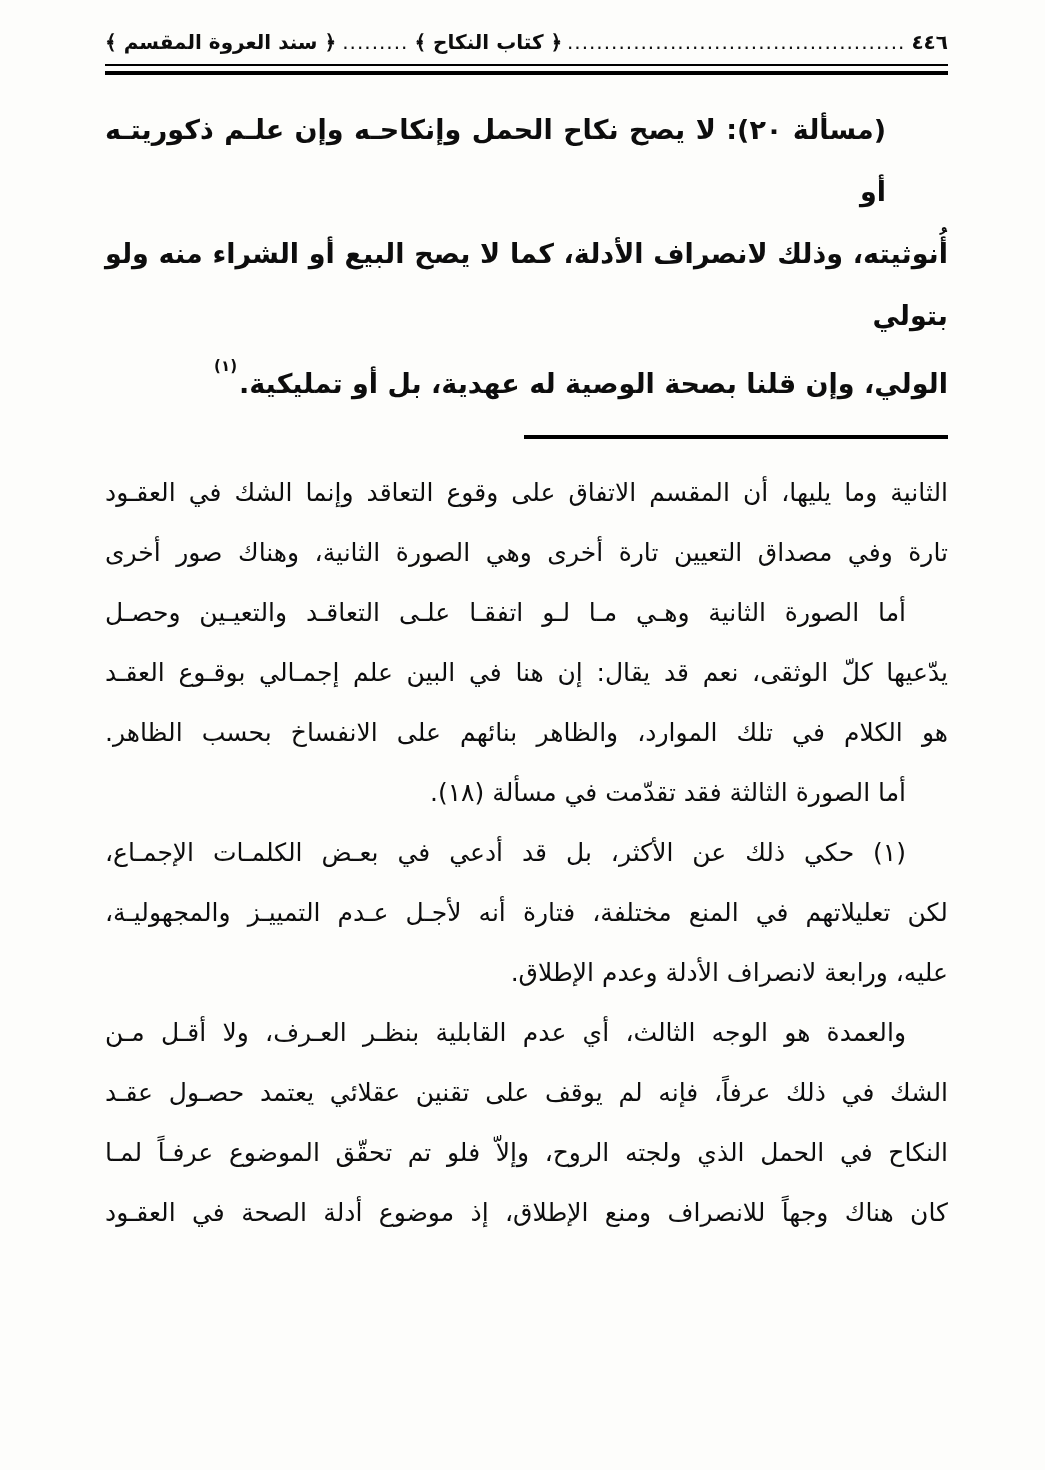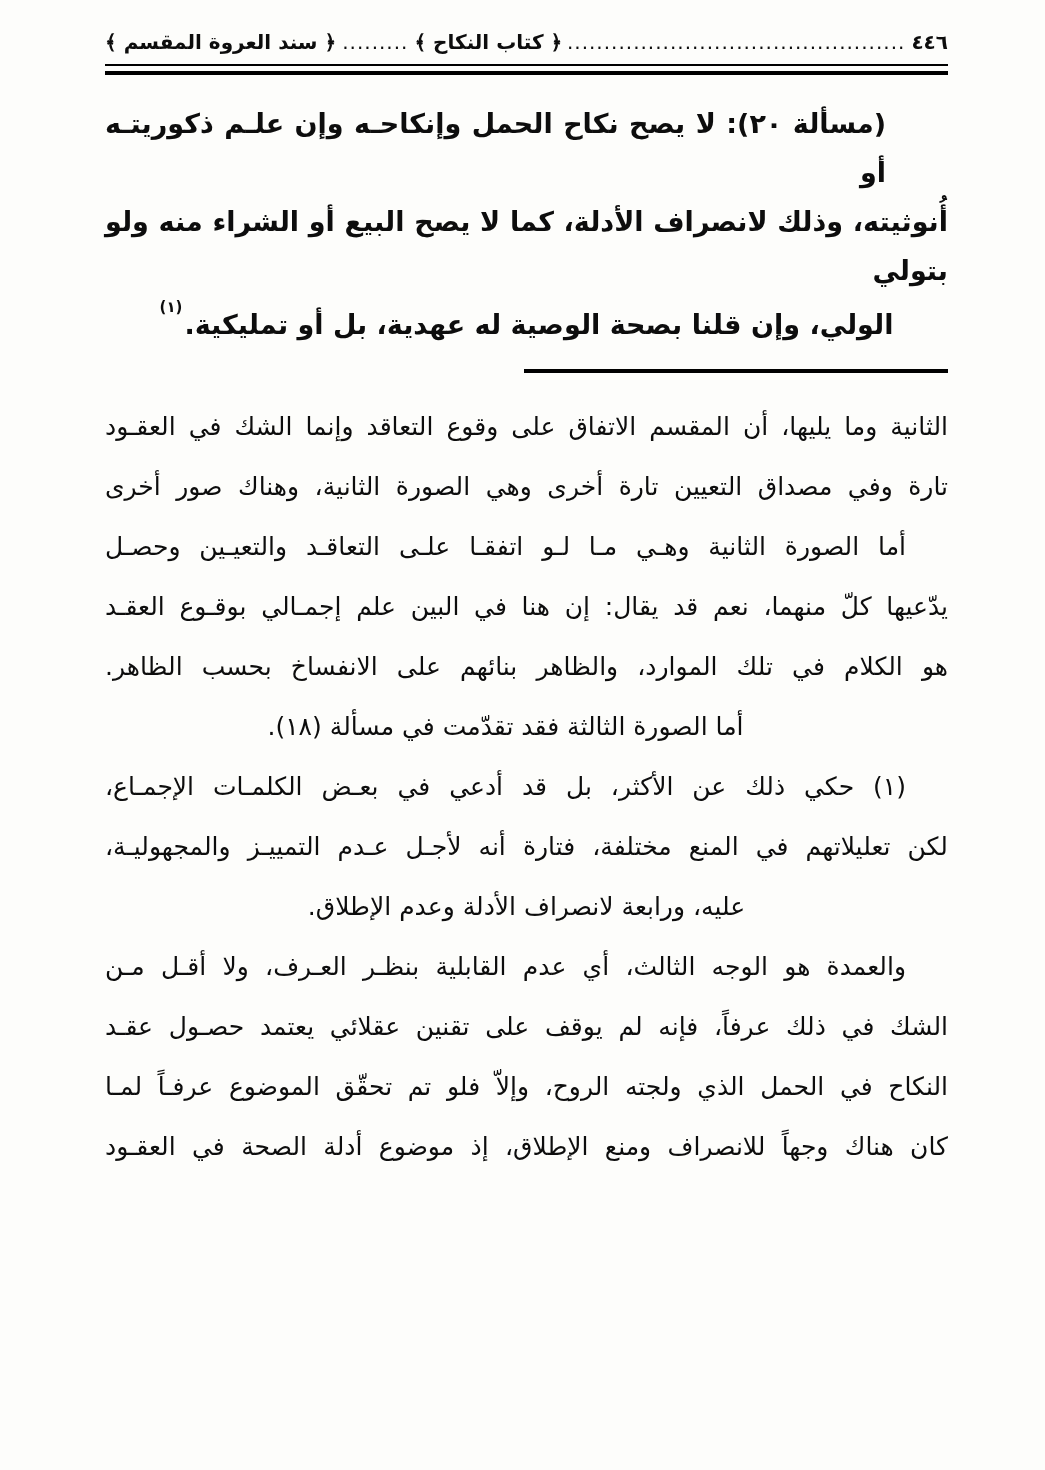--- a/index.html
+++ b/index.html
@@ -52,21 +52,21 @@
     height: 5px;
     border-top: 2px solid #000;
     border-bottom: 4px solid #000;
   }
 
   
   .matn {
     margin-top: 24px;
     font-size: 27px;
     font-weight: 700;
-    line-height: 49px;
+    line-height: 62px;
   }
   .matn .fn {
     font-size: 15px;
     font-weight: 700;
     position: relative;
     top: -12px;
     margin-right: 2px;
   }
 
   
@@ -87,21 +87,21 @@
   
   .line {
     margin: 0;
     white-space: nowrap;
   }
   .line.justify {
     white-space: normal;
     text-align: justify;
     text-align-last: justify;
   }
-  .line.short { text-align: center; }
+  .line.short { text-align: right; }
   .indent-matn { padding-right: 62px; }
   .indent-par  { padding-right: 42px; }
 </style>
 </head>
 <body>
 
 <div class="page">
   <div class="content">
 
     <header class="running-head">
@@ -119,21 +119,21 @@
       <p class="line justify">أُنوثيته، وذلك لانصراف الأدلة، كما لا يصح البيع أو الشراء منه ولو بتولي</p>
       <p class="line short"><span>الولي، وإن قلنا بصحة الوصية له عهدية، بل أو تمليكية.</span><sup class="fn">(١)</sup></p>
     </section>
 
     <div class="footnote-separator"></div>
 
     <section class="commentary">
       <p class="line justify">الثانية وما يليها، أن المقسم الاتفاق على وقوع التعاقد وإنما الشك في العقـود</p>
       <p class="line justify">تارة وفي مصداق التعيين تارة أخرى وهي الصورة الثانية، وهناك صور أخرى</p>
       <p class="line justify indent-par">أما الصورة الثانية وهـي مـا لـو اتفقـا علـى التعاقـد والتعيـين وحصـل</p>
-      <p class="line justify">يدّعيها كلّ منهما، نعم قد يقال: إن هنا في البين علم إجمـالي بوقـوع العقـد</p>
+      <p class="line justify">يدّعيها كلّ الوثقى، نعم قد يقال: إن هنا في البين علم إجمـالي بوقـوع العقـد</p>
       <p class="line justify">هو الكلام في تلك الموارد، والظاهر بنائهم على الانفساخ بحسب الظاهر.</p>
       <p class="line short indent-par">أما الصورة الثالثة فقد تقدّمت في مسألة (١٨).</p>
       <p class="line justify indent-par">(١) حكي ذلك عن الأكثر، بل قد أدعي في بعـض الكلمـات الإجمـاع،</p>
       <p class="line justify">لكن تعليلاتهم في المنع مختلفة، فتارة أنه لأجـل عـدم التمييـز والمجهوليـة،</p>
       <p class="line short">عليه، ورابعة لانصراف الأدلة وعدم الإطلاق.</p>
       <p class="line justify indent-par">والعمدة هو الوجه الثالث، أي عدم القابلية بنظـر العـرف، ولا أقـل مـن</p>
       <p class="line justify">الشك في ذلك عرفاً، فإنه لم يوقف على تقنين عقلائي يعتمد حصـول عقـد</p>
       <p class="line justify">النكاح في الحمل الذي ولجته الروح، وإلاّ فلو تم تحقّق الموضوع عرفـاً لمـا</p>
       <p class="line justify">كان هناك وجهاً للانصراف ومنع الإطلاق، إذ موضوع أدلة الصحة في العقـود</p>
     </section>

